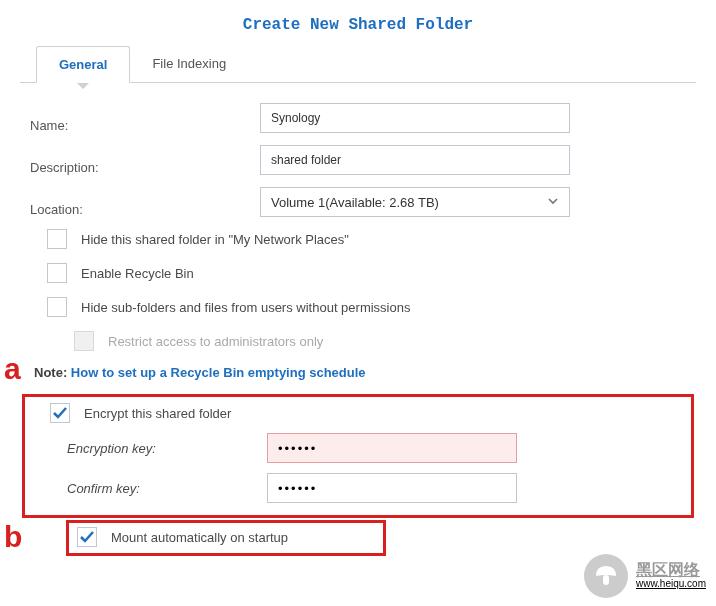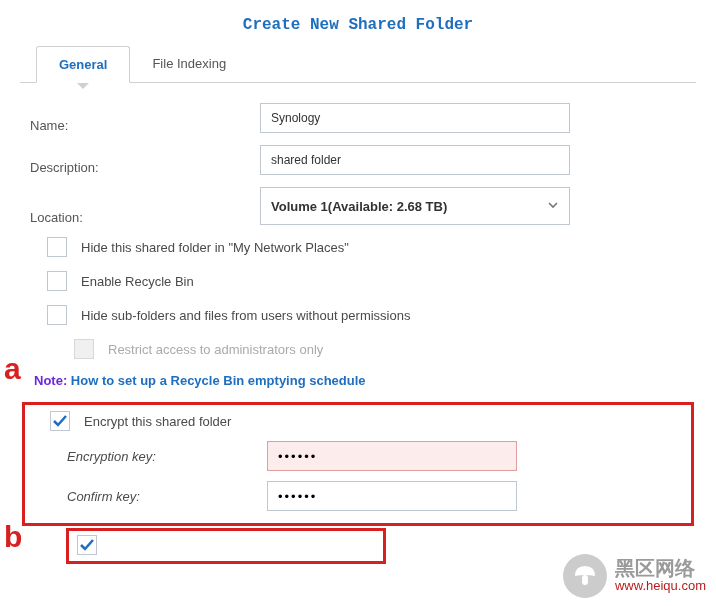--- a/index.html
+++ b/index.html
@@ -69,29 +69,28 @@
   .text-input {
     width: 310px;
     height: 30px;
     border: 1px solid #c0c7d0;
     padding: 0 10px;
     font-size: 12px;
     color: #333;
   }
   .select {
     width: 310px;
-    height: 38px;
+    height: 30px;
     border: 1px solid #c0c7d0;
     padding: 0 10px;
     display: flex;
     align-items: center;
     justify-content: space-between;
     cursor: pointer;
     color: #333;
-    font-weight: bold;
   }
   .caret {
     color: #888;
   }
   .checkbox-row {
     display: flex;
     align-items: center;
     margin-bottom: 14px;
     margin-left: 17px;
   }
@@ -114,21 +113,21 @@
   .checkbox.disabled {
     background: #f0f0f0;
     border-color: #d8d8d8;
     cursor: default;
   }
   .checkbox-label.disabled { color: #aaa; }
   .note-row {
     margin: 4px 0 14px 4px;
     font-weight: bold;
   }
-  .note-prefix { color: #6d28d9; }
+  .note-prefix { color: #404040; }
   .note-link { color: #1e6fbf; cursor: pointer; }
   .box-a {
     border: 3px solid #d92020;
     padding: 6px 8px 2px 8px;
     margin: 0 -8px;
   }
   .box-b {
     border: 3px solid #d92020;
     padding: 2px 8px 4px 8px;
     margin: 2px 26px 0 36px;
@@ -172,29 +171,31 @@
   .wm-icon {
     width: 44px;
     height: 44px;
     border-radius: 50%;
     background: #cccccc;
     display: flex;
     align-items: center;
     justify-content: center;
   }
   .wm-text-main {
-    font-size: 20px;
+    font-size: 16px;
     font-weight: bold;
     color: #9a9a9a;
     line-height: 1;
+    text-decoration: underline;
   }
   .wm-text-sub {
-    font-size: 13px;
-    color: #b91c1c;
+    font-size: 10px;
+    color: #000000;
     line-height: 1.2;
+    text-decoration: underline;
   }
 </style>
 </head>
 <body>
 
 <div class="title">Create New Shared Folder</div>
 
 <div class="tabs">
   <div class="tab active">General</div>
   <div class="tab">File Indexing</div>
@@ -277,20 +278,21 @@
     </div>
   </div>
 
   <div class="box-b">
     <div class="checkbox-row" style="margin:2px 0;">
       <div class="checkbox checked">
         <svg viewBox="0 0 16 16">
             <path d="M2 8 L6 12 L14 3" fill="none" stroke="#1e6fbf" stroke-width="2.5"></path>
           </svg>
       </div>
+      <span class="checkbox-label">Mount automatically on startup</span>
     </div>
   </div>
 
 </div>
 
 <div class="callout callout-a">a</div>
 <div class="callout callout-b">b</div>
 
 <div class="watermark">
   <div class="wm-icon">

